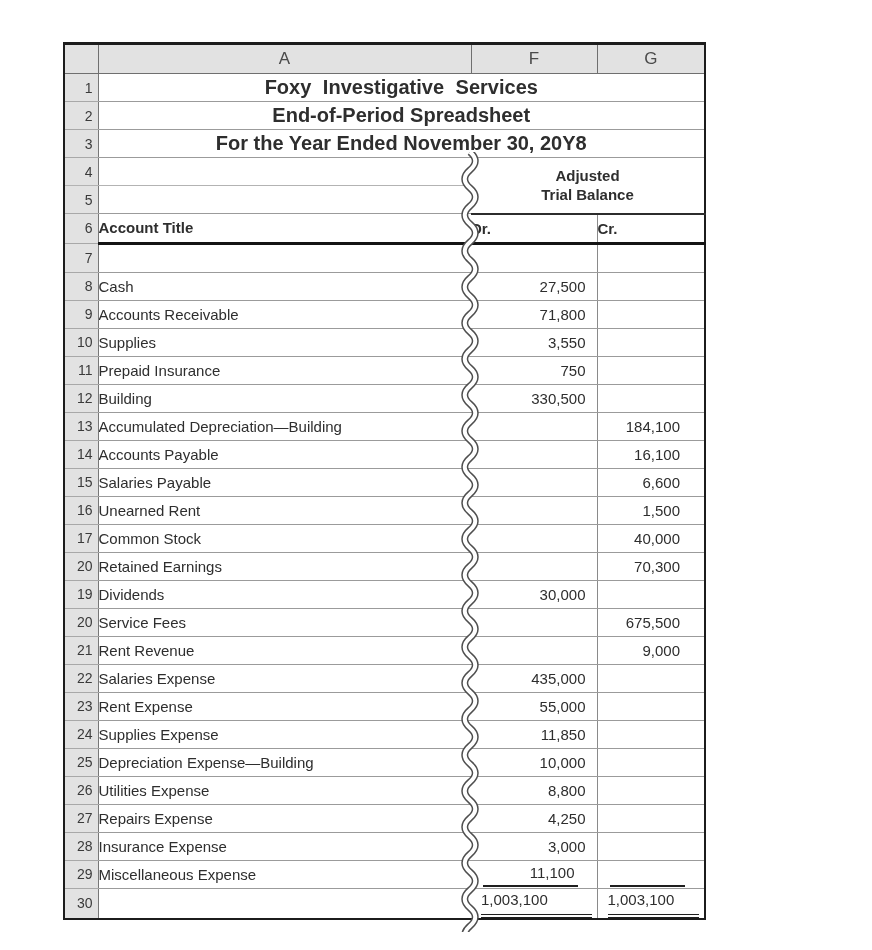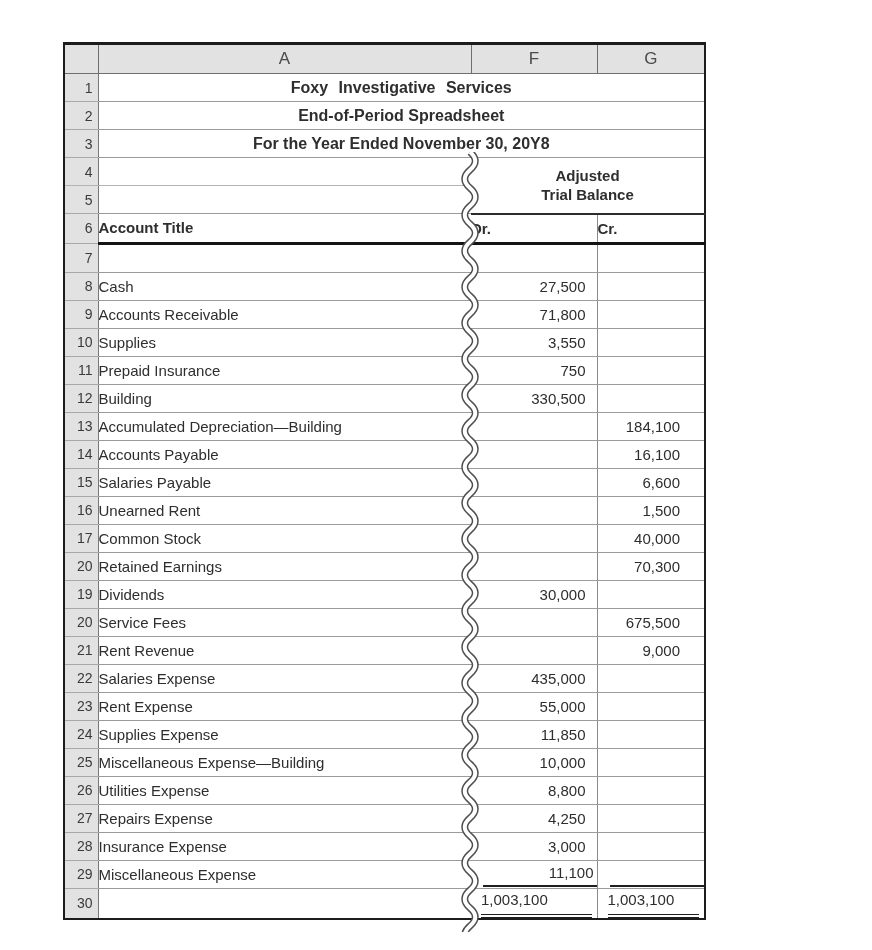--- a/index.html
+++ b/index.html
@@ -14,37 +14,37 @@
   }
   td,th{padding:0;height:27px;font-size:15px;vertical-align:middle;
     border-bottom:1px solid #9b9b9b;overflow:hidden;white-space:nowrap;}
   
   th.colhead{background:#e2e2e2;font-weight:normal;font-size:17px;color:#4a4a4a;
     border:1px solid #6f6f6f;height:28px;text-align:center;}
   
   td.num{background:#e2e2e2;border-right:1px solid #777777;border-bottom:1px solid #a8a8a8;
     text-align:right;padding-right:5px;font-size:14px;color:#3a3a3a;}
   
-  td.titlecell{text-align:center;font-weight:bold;font-size:16px;}
+  td.titlecell{text-align:center;font-weight:bold;font-size:20px;}
   td.wide{word-spacing:6px;}
   
   td.acct{text-align:left;}
   
   td.dr{text-align:right;padding-right:11px;}
   td.cr{text-align:right;padding-right:24px;}
   .gline{border-left:1px solid #8a8a8a;}
   
   td.band{text-align:center;font-weight:bold;line-height:19px;
     border-bottom:2px solid #2c2c2c;}
   td.lightline{border-bottom:1px solid #b3b3b3;}
   
   td.hdr6{font-weight:bold;border-bottom:3px solid #141414;}
   td.hdr6c{text-align:left;}
   
-  .rule{display:block;margin:0 0 0 12px;border-bottom:2px solid #1f1f1f;
+  .rule{display:block;margin:0 19px 0 12px;border-bottom:2px solid #1f1f1f;
     text-align:right;line-height:24px;height:24px;padding-right:3px;}
   
   .dblrule{display:block;margin:0 5px 0 10px;border-bottom:4px double #1f1f1f;
     line-height:21px;height:25px;padding-right:4px;}
   .wave{position:absolute;left:459px;top:152px;pointer-events:none;}
 </style>
 </head>
 <body>
 
 <table class="sheet">
@@ -200,21 +200,21 @@
         <td class="cr gline"></td>
       </tr>
   <tr>
         <td class="num">24</td>
         <td class="acct">Supplies Expense</td>
         <td class="dr">11,850</td>
         <td class="cr gline"></td>
       </tr>
   <tr>
         <td class="num">25</td>
-        <td class="acct">Miscellaneous Expense—Building</td>
+        <td class="acct">Depreciation Expense—Building</td>
         <td class="dr">10,000</td>
         <td class="cr gline"></td>
       </tr>
   <tr>
         <td class="num">26</td>
         <td class="acct">Utilities Expense</td>
         <td class="dr">8,800</td>
         <td class="cr gline"></td>
       </tr>
   <tr>

